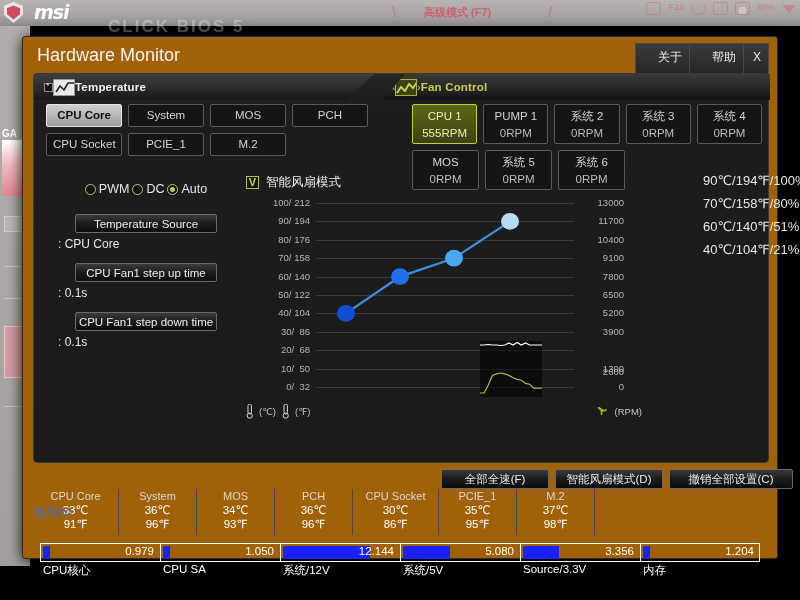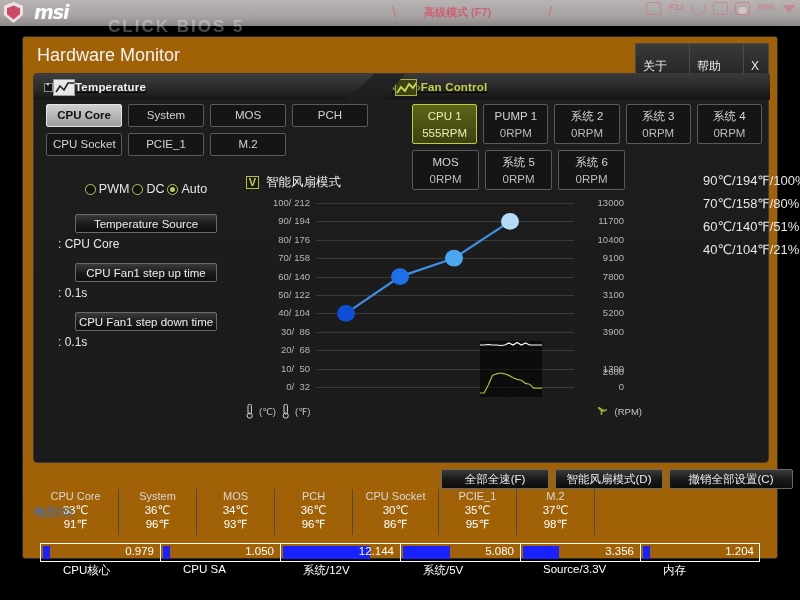--- a/index.html
+++ b/index.html
@@ -73,38 +73,37 @@
     border: 1px solid #2b2b2b; border-radius: 3px;
     box-shadow: 0 2px 14px rgba(0,0,0,.9);
   }
   .dlg-titlebar { position: relative; height: 38px; }
   .dlg-title {
     position: absolute; left: 14px; top: 8px;
     font-size: 18px; color: #f2f2f2; font-weight: 400;
   }
   .dlg-btns { position: absolute; right: 8px; top: 6px; display: flex; }
   .dlg-btn {
-    min-width: 54px; height: 36px; line-height: 21px; text-align: left;
+    min-width: 54px; height: 36px; line-height: 21px; text-align: right;
     font-size: 12px; color: #e8e8e8;
     background: linear-gradient(180deg,#3a3a3a,#242424);
-    border: 1px solid #4a4a4a; border-right: none; padding: 12px 7px;
+    border: 1px solid #4a4a4a; border-right: none; padding: 3px 7px;
   }
   .dlg-btn:last-child { border-right: 1px solid #4a4a4a; min-width: 26px; }
 
   
   .panel {
     position: absolute; left: 10px; top: 36px; width: 736px; height: 390px;
     background: linear-gradient(180deg,#242424 0%, #1d1d1d 8%, #1b1b1b 100%);
     border: 1px solid #3a3a3a; border-radius: 4px;
   }
   .panel-headers { position: relative; height: 26px; }
   .ph {
     position: absolute; top: 0; height: 26px; display: flex; align-items: center; gap: 0;
     padding: 0 10px;
-    text-decoration: underline;
   }
   .ph-left { left: 0; width: 340px;
     background: linear-gradient(180deg,#3e3e3e 0%, #2a2a2a 55%, #161616 100%);
     border-radius: 3px 0 0 0;
     clip-path: polygon(0 0, 100% 0, 92% 100%, 0 100%);
   }
   .ph-right { left: 348px; width: 388px;
     background: linear-gradient(180deg,#3a3a3a 0%, #262626 55%, #141414 100%);
     clip-path: polygon(6% 0, 100% 0, 100% 100%, 0 100%);
   }
@@ -216,21 +215,21 @@
 
   
   .volts { position: absolute; left: 40px; top: 543px; width: 720px; height: 40px; display: flex; }
   .vcell { position: relative; flex: 1; height: 24px; }
   .vtick { position: absolute; left: 0; top: 0; width: 1px; height: 18px; background: #fff; }
   .vtick.end { left: auto; right: 0; }
   .vtop { position: absolute; left: 0; right: 0; top: 0; height: 1px; background: #fff; }
   .vbot { position: absolute; left: 0; right: 0; top: 18px; height: 1px; background: #fff; }
   .vfill { position: absolute; left: 3px; top: 3px; height: 13px; background: #1921ff; }
   .vval { position: absolute; left: 0; right: 6px; top: 1px; text-align: right; font-size: 11.5px; color: #fff; line-height: 15px; }
-  .vname { position: absolute; left: 3px; top: 20px; font-size: 11.5px; color: #fff; white-space: nowrap; margin-left: 20px; }
+  .vname { position: absolute; left: 3px; top: 20px; font-size: 11.5px; color: #fff; white-space: nowrap; }
 </style>
 </head>
 <body>
 
 <div id="root">
 
   <div class="bios-bg">
     <div class="bios-topbar">
       <div class="bios-logo">
         <span class="msi-shield">
@@ -244,20 +243,29 @@
       <div class="bios-slash" style="left:548px;">/</div>
       <div class="bios-icons">
         <span class="bic"></span>
         <span class="bic sm">F12</span>
         <span class="bic circ"></span>
         <span class="bic box"></span>
         <span class="bic sun"></span>
         <span class="bic sm">80%</span>
         <span class="bic chev"></span>
       </div>
+    </div>
+    <div class="bg-left-rail">
+      <div class="bg-ga">GA</div>
+      <div class="bg-card1"></div>
+      <div class="bg-sep" style="top:190px;"></div>
+      <div class="bg-line" style="top:240px;"></div>
+      <div class="bg-line" style="top:272px;"></div>
+      <div class="bg-card2"></div>
+      <div class="bg-line" style="top:380px;"></div>
     </div>
     <div class="bg-right-strip"></div>
     <div class="bg-bottom"></div>
   </div>
 
   <div class="dialog">
 
     <div class="dlg-titlebar">
       <div class="dlg-title">Hardware Monitor</div>
       <div class="dlg-btns">
@@ -386,21 +394,21 @@
             <div class="ylab" style="top: 38.8px;">80/ 176</div>
             <div class="ylab2" style="top: 38.8px;">10400</div>
             <div class="gridline" style="top: 63.2px;"></div>
             <div class="ylab" style="top: 57.2px;">70/ 158</div>
             <div class="ylab2" style="top: 57.2px;">9100</div>
             <div class="gridline" style="top: 81.6px;"></div>
             <div class="ylab" style="top: 75.6px;">60/ 140</div>
             <div class="ylab2" style="top: 75.6px;">7800</div>
             <div class="gridline" style="top: 100px;"></div>
             <div class="ylab" style="top: 94px;">50/ 122</div>
-            <div class="ylab2" style="top: 94px;">3100</div>
+            <div class="ylab2" style="top: 94px;">6500</div>
             <div class="gridline" style="top: 118.4px;"></div>
             <div class="ylab" style="top: 112.4px;">40/ 104</div>
             <div class="ylab2" style="top: 112.4px;">5200</div>
             <div class="gridline" style="top: 136.8px;"></div>
             <div class="ylab" style="top: 130.8px;">30/  86</div>
             <div class="ylab2" style="top: 130.8px;">3900</div>
             <div class="gridline" style="top: 155.2px;"></div>
             <div class="ylab" style="top: 149.2px;">20/  68</div>
             <div class="ylab2" style="top: 149.2px; margin-top: 22px;">2600</div>
             <div class="gridline" style="top: 173.6px;"></div>

